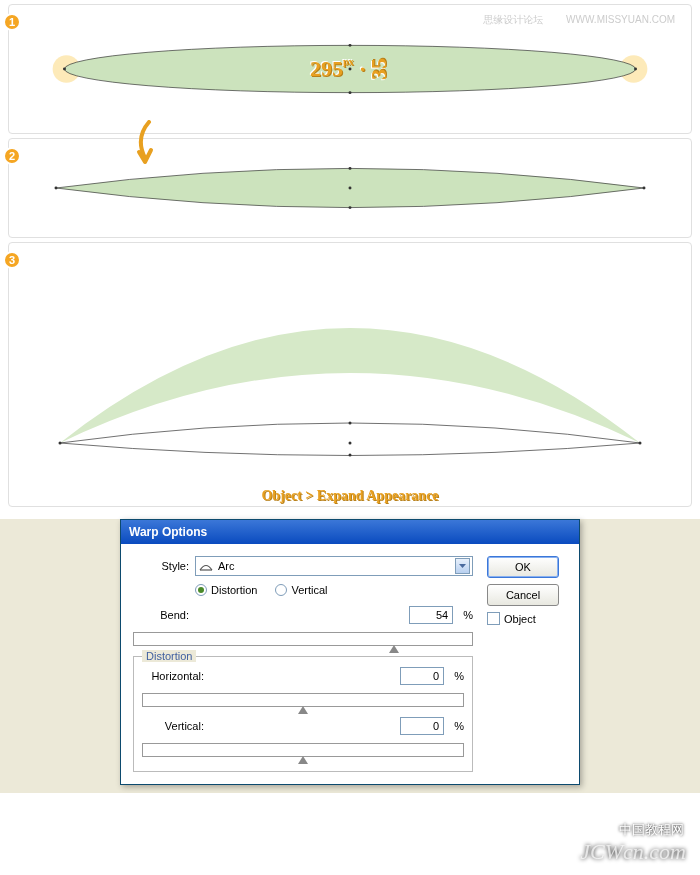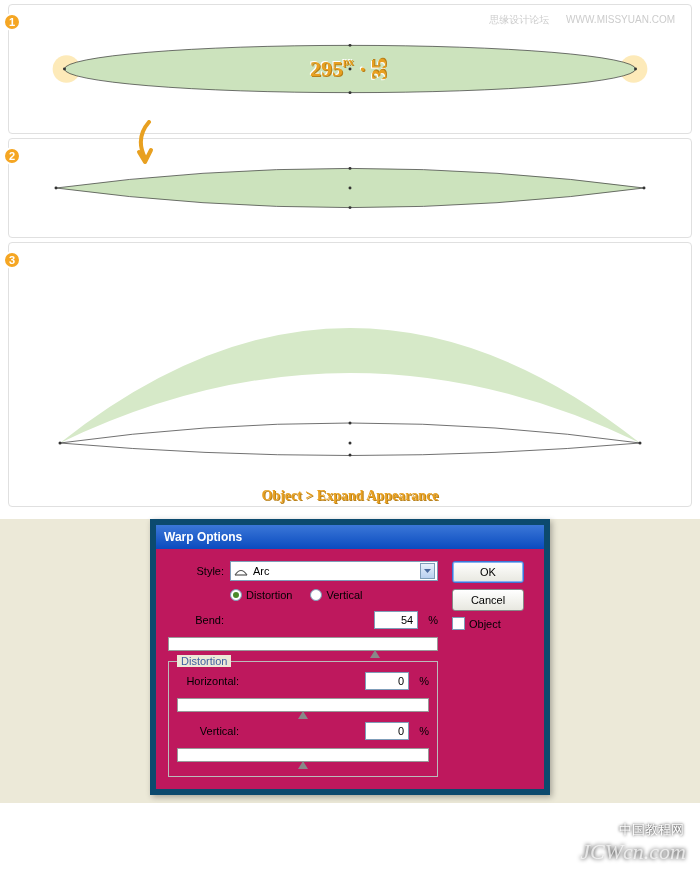--- a/index.html
+++ b/index.html
@@ -2,38 +2,38 @@
 <html><head>
   <meta charset="utf-8">
   <style>
     * { box-sizing: border-box; margin: 0; padding: 0; }
     body { font-family: Tahoma, Arial, sans-serif; font-size: 11px; background: #fff; width: 700px; }
     
     .tutorial-step { border: 1px solid #e0e0e0; border-radius: 4px; margin: 4px 8px; background: #fff; position: relative; }
     .step-badge { position: absolute; left: -6px; top: 8px; width: 18px; height: 18px; border-radius: 50%; background: #f5a623; color: #fff; font-weight: bold; font-size: 11px; display: flex; align-items: center; justify-content: center; border: 2px solid #fff; }
     
     .header-text { position: absolute; right: 16px; top: 8px; color: #888; font-size: 10px; }
-    .header-text span { color: #ccc; margin-left: 14px; }
+    .header-text span { color: #ccc; margin-left: 20px; }
     
     .step1 { height: 130px; }
     .step1-svg { width: 100%; height: 100%; }
     .dimension-text { position: absolute; left: 50%; top: 50%; transform: translate(-50%, -50%); font-family: 'Comic Sans MS', cursive; font-weight: bold; color: #e8a020; text-shadow: 1px 1px 0 #b8801a, -1px -1px 0 #fff; font-size: 22px; }
     .dimension-text .px { font-size: 10px; vertical-align: top; }
     .dimension-text .v { display: inline-block; transform: rotate(-90deg); margin-left: -4px; }
     
     .arrow-curve { position: absolute; left: 120px; top: 115px; z-index: 5; }
     
     .step2 { height: 100px; }
     .step3 { height: 265px; }
     
     .expand-label { text-align: center; font-family: 'Comic Sans MS', cursive; font-weight: bold; color: #e8a020; font-size: 14px; text-shadow: 1px 1px 0 #b8801a, -1px -1px 0 #fff; margin: 8px 0; }
     
     
     .dialog-wrap { background: #ece9d8; padding: 0 0 8px 0; margin-top: 12px; }
-    .dialog { width: 400px; margin: 0 auto; border: 6px solid #0c4a6e; background: #be185d; box-shadow: 2px 2px 6px rgba(0,0,0,0.3); }
+    .dialog { width: 460px; margin: 0 auto; border: 1px solid #0c4a6e; background: #ffffff; box-shadow: 2px 2px 6px rgba(0,0,0,0.3); }
     .titlebar { background: linear-gradient(to bottom, #3b77d8, #0a4bbf); color: #fff; padding: 5px 8px; font-weight: bold; font-size: 12px; }
     .dialog-body { display: flex; padding: 12px; gap: 14px; }
     .dialog-left { flex: 1; }
     .dialog-right { width: 80px; }
     
     .row { display: flex; align-items: center; margin-bottom: 8px; gap: 6px; }
     .row-label { width: 56px; text-align: right; }
     
     .style-select { display: flex; align-items: center; background: #fff; border: 1px solid #7f9db9; height: 20px; flex: 1; padding: 0 2px; }
     .style-select .arc-icon { width: 16px; height: 14px; margin-right: 4px; }

